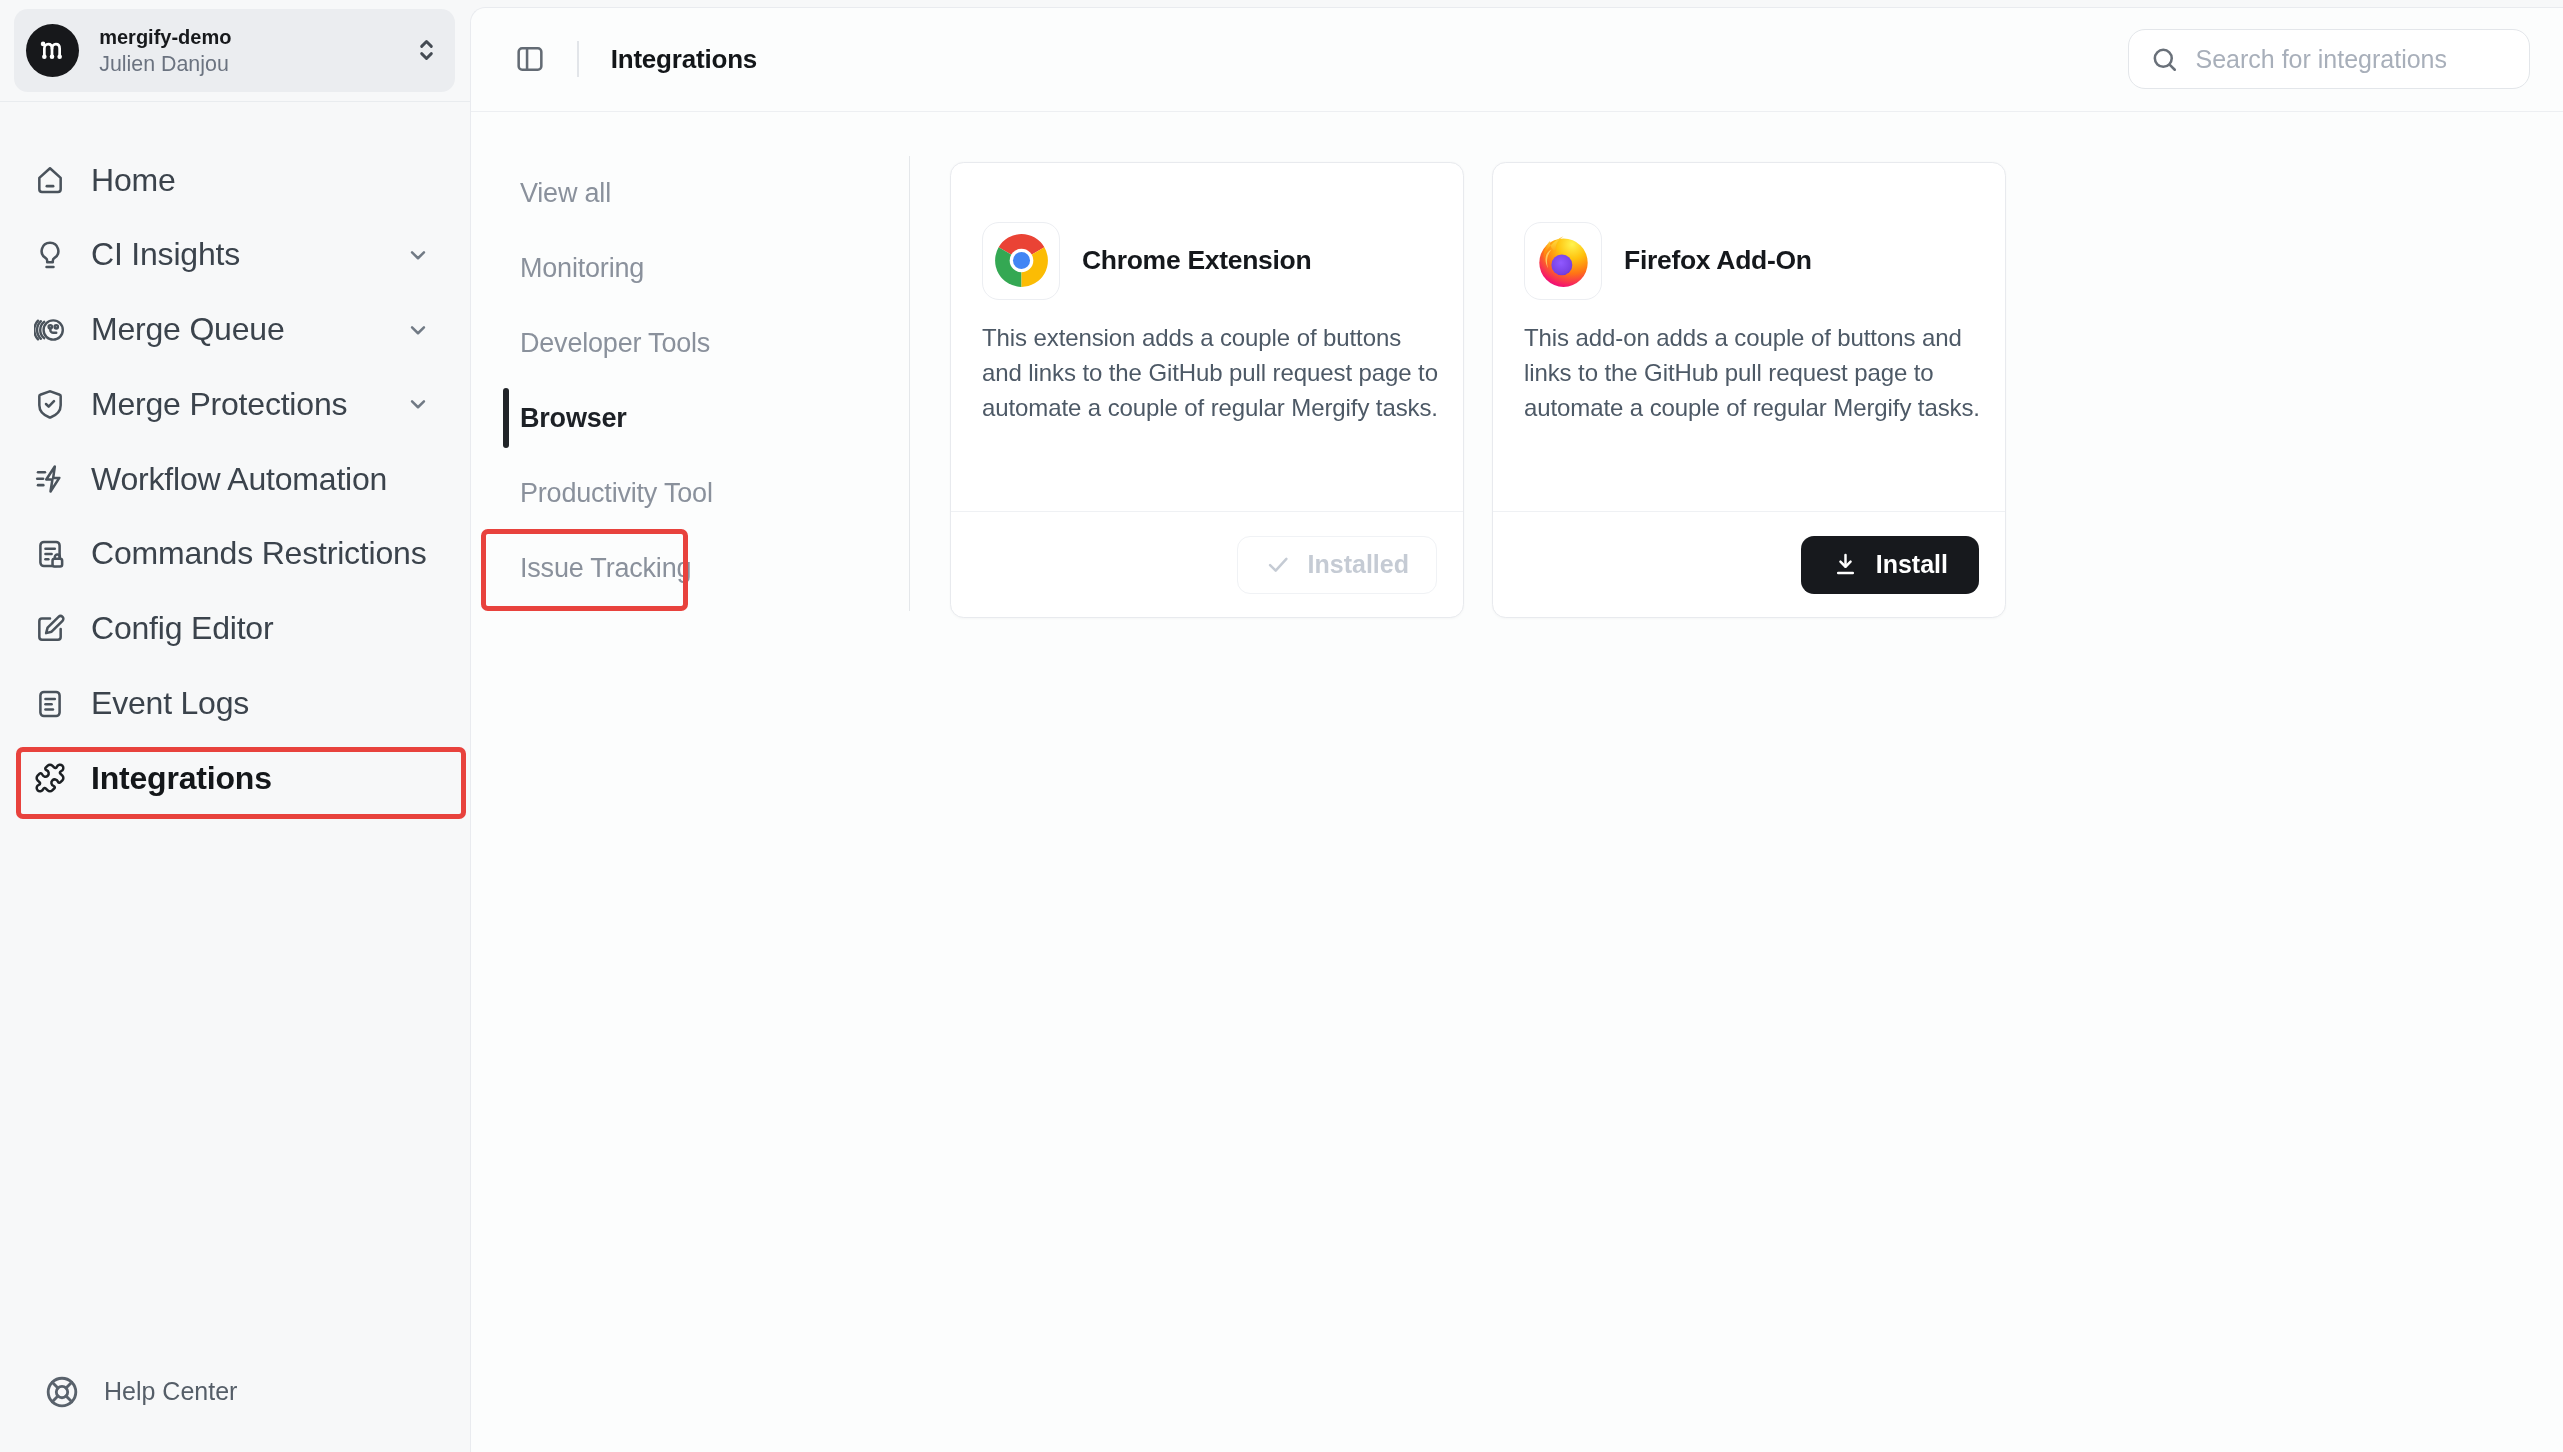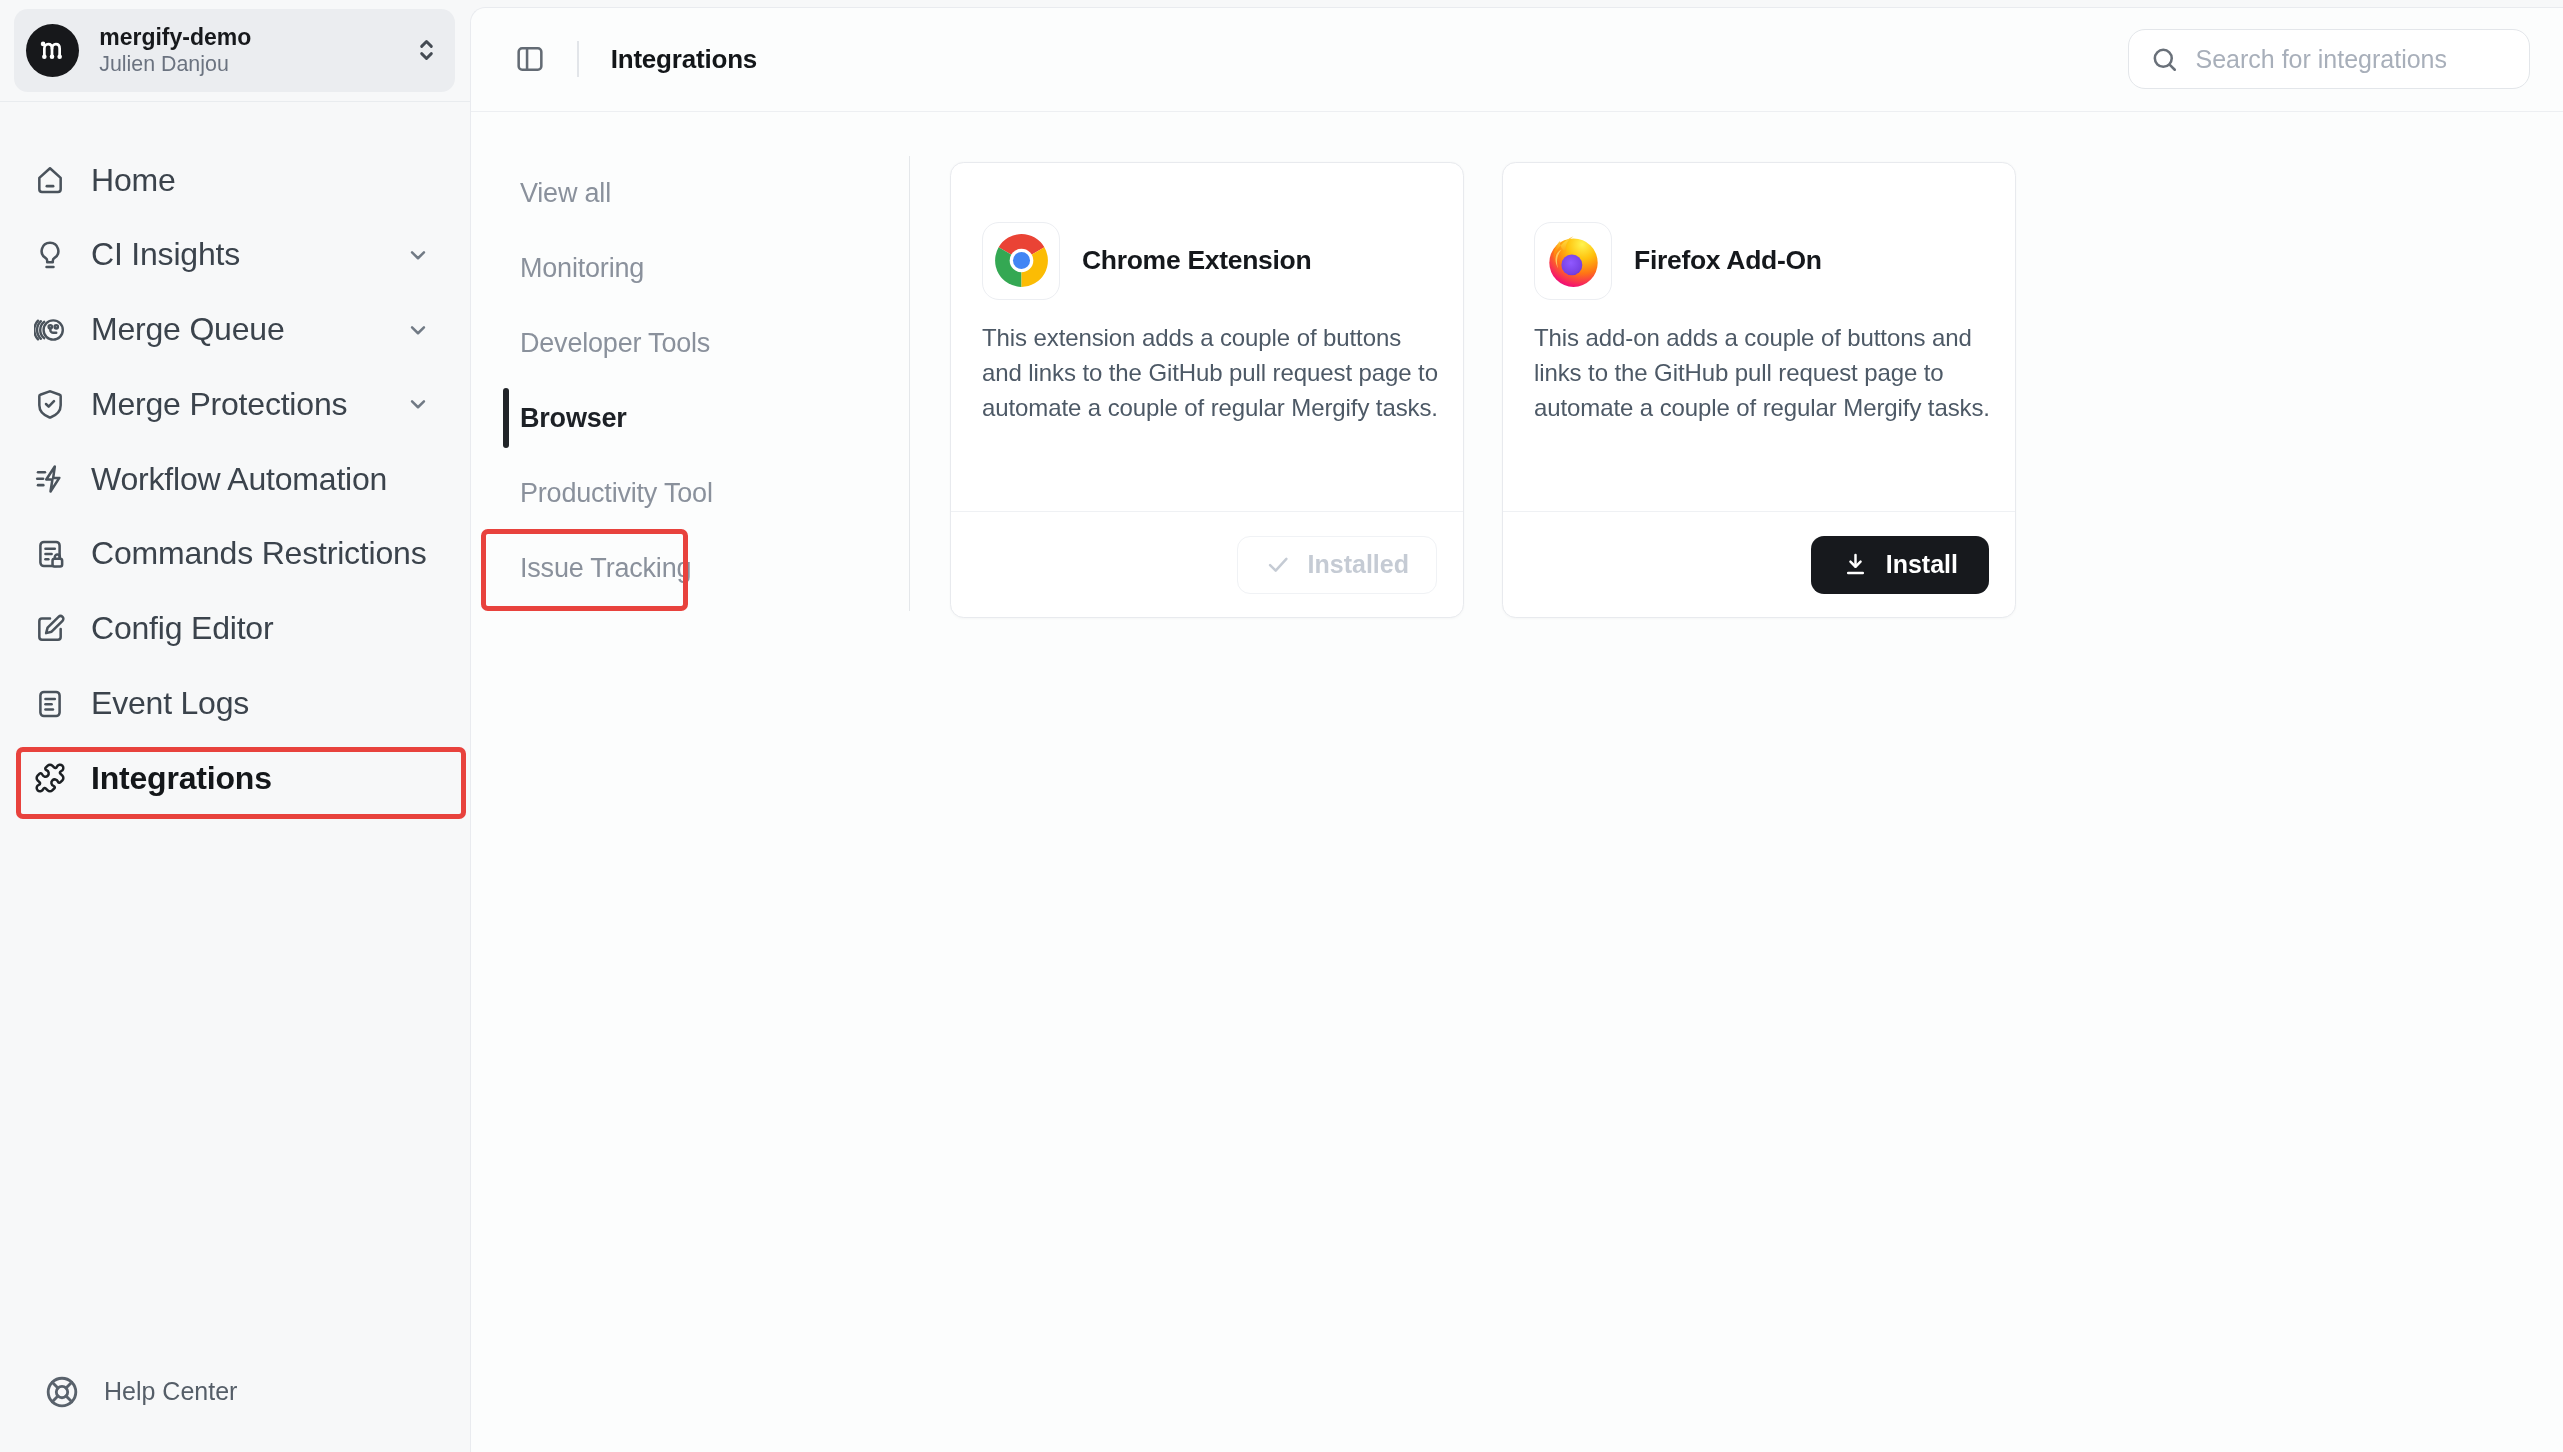--- a/index.html
+++ b/index.html
@@ -18,21 +18,21 @@
   .ws-select {
     position:absolute; left:13.7px; top:8.5px; width:441px; height:83px;
     background:#ebedf0; border-radius:13.7px;
     display:flex; align-items:center; padding-left:12px; cursor:pointer;
   }
   .avatar {
     width:53px; height:53px; border-radius:50%; background:#17181b;
     display:flex; align-items:center; justify-content:center; flex:0 0 auto;
   }
   .ws-text { margin-left:20.5px; }
-  .ws-name { font-size:23px; font-weight:700; color:#17191c; line-height:28px; }
+  .ws-name { font-size:20px; font-weight:700; color:#17191c; line-height:28px; }
   .ws-user { font-size:21.4px; color:#6b7380; line-height:26.5px; }
   .ws-chevrons { position:absolute; right:13.7px; top:50%; transform:translateY(-50%); color:#444b53; }
   .sb-divider { position:absolute; left:0; top:101px; width:470px; height:0.9px; background:#e9ecef; }
 
   .nav { position:absolute; left:0; top:146px; width:470px; }
   .nav-item {
     height:68px; margin-bottom:6.8px; display:flex; align-items:center;
     padding-left:34px; padding-right:39px; cursor:pointer;
   }
   .nav-ic { width:32px; height:32px; color:#4a535c; flex:0 0 auto; }
@@ -87,21 +87,21 @@
     height:75px; display:flex; align-items:center;
     font-size:27px; color:#8a919c; cursor:pointer; position:relative; letter-spacing:-0.2px;
   }
   .cat-item.selected { color:#1d2126; font-weight:600; }
   .cat-item.selected::before {
     content:""; position:absolute; left:-17px; top:7.7px; width:6px; height:60px;
     background:#212529; border-radius:3.4px;
   }
 
   
-  .cards { position:absolute; left:479px; top:50px; display:flex; gap:38px; }
+  .cards { position:absolute; left:479px; top:50px; display:flex; gap:28px; }
   .card {
     width:514px; height:456px; background:#ffffff;
     border:1.7px solid #e8eaee; border-radius:13.7px; position:relative;
     box-shadow:0 0.9px 2.6px rgba(16,24,40,0.03);
   }
   .card-head { position:absolute; left:31px; top:59px; right:26px; display:flex; align-items:center; }
   .app-tile {
     width:78px; height:78px; border:1.7px solid #eceef2; border-radius:17px;
     display:flex; align-items:center; justify-content:center; background:#fff; flex:0 0 auto;
   }

